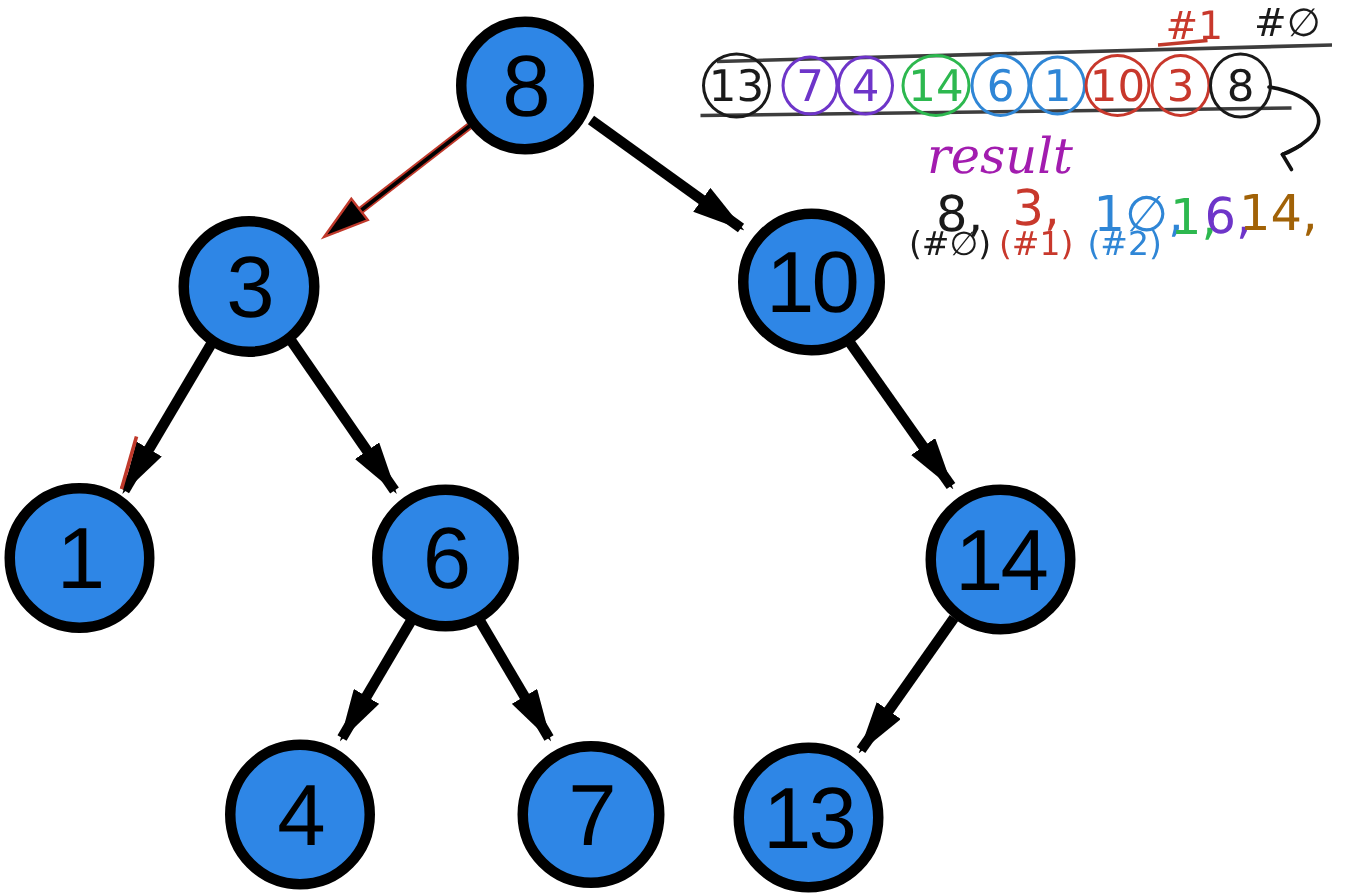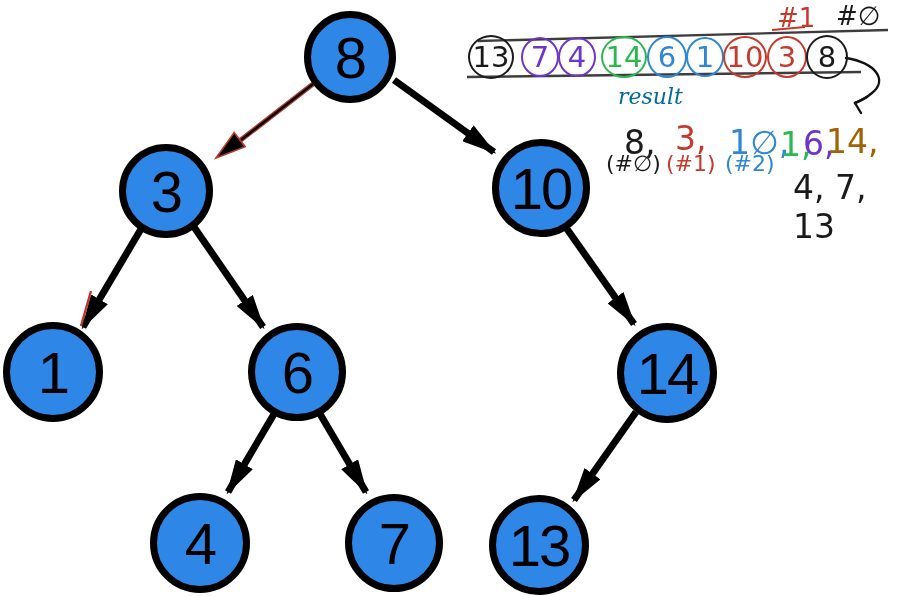--- a/index.html
+++ b/index.html
@@ -22,21 +22,21 @@
     position:absolute;border:2.4px solid currentColor;border-radius:50%;
     display:flex;align-items:center;justify-content:center;box-sizing:border-box;
     font-size:29px;font-family:"DejaVu Sans", sans-serif;
   }
   .band-label{
     position:absolute;font-size:26px;font-family:"DejaVu Sans", sans-serif;
   }
   .result-title{
     position:absolute;left:618px;top:84px;
     font-family:"DejaVu Serif", serif;font-style:italic;
-    font-size:22px;color:#0369a1;
+    font-size:33px;color:#a21caf;
   }
   .rtoken{
     position:absolute;font-size:33px;font-family:"DejaVu Sans", sans-serif;
   }
   .rlabel{
     position:absolute;font-size:22px;font-family:"DejaVu Sans", sans-serif;
   }
 </style>
 </head>
 <body>
@@ -102,15 +102,14 @@
   <span class="rtoken" style="left: 675px; top: 119px; color: rgb(200, 56, 44);">3,</span>
   <span class="rtoken" style="left: 729px; top: 123px; color: rgb(47, 134, 214);">1∅,</span>
   <span class="rtoken" style="left: 780px; top: 125px; color: rgb(45, 184, 79);">1,</span>
   <span class="rtoken" style="left: 803px; top: 124px; color: rgb(110, 53, 201);">6,</span>
   <span class="rtoken" style="left: 826px; top: 122px; color: #a16207;">14,</span>
 
   <span class="rlabel" style="left: 606px; top: 151px; color: rgb(26, 26, 26);">(#∅)</span>
   <span class="rlabel" style="left: 666px; top: 151px; color: rgb(200, 56, 44);">(#1)</span>
   <span class="rlabel" style="left: 725px; top: 151px; color: rgb(47, 134, 214);">(#2)</span>
 
-  <span class="rtoken" style="left:793px;top:168px;color:#1a1a1a;">4, 7, 13</span>
 
 </div>
 
 </body></html>

